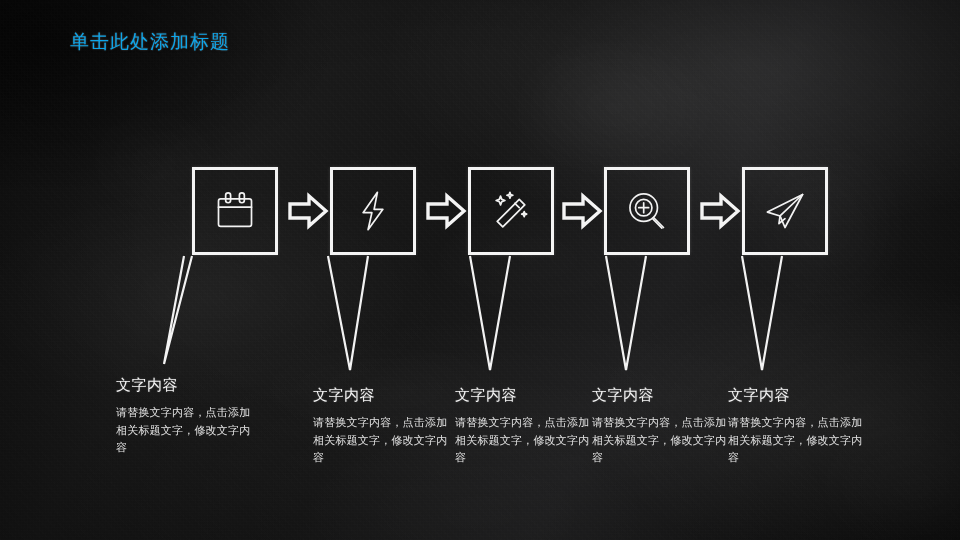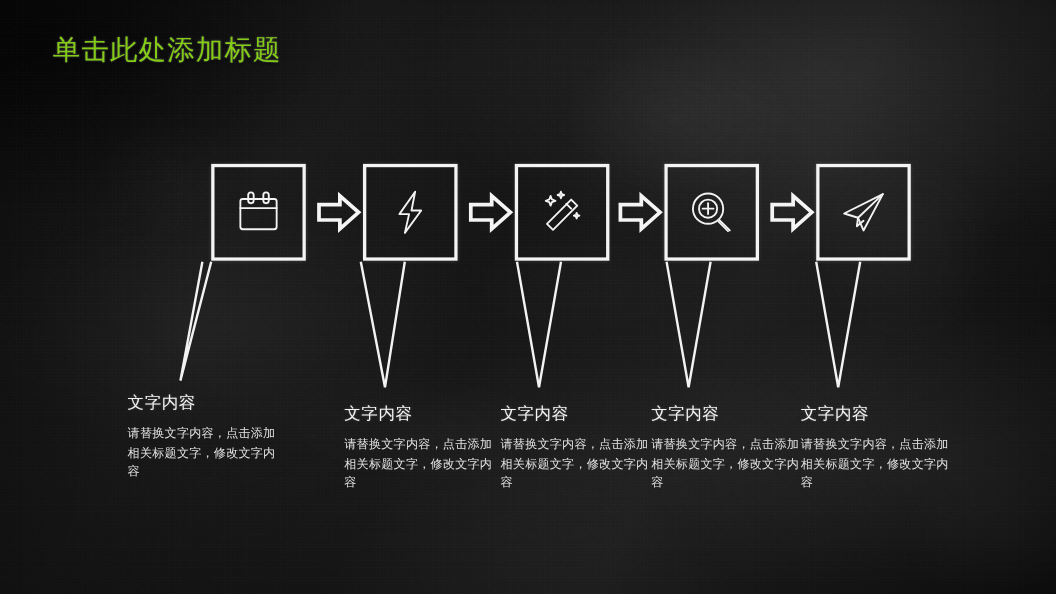--- a/index.html
+++ b/index.html
@@ -51,34 +51,35 @@
       repeating-linear-gradient(90deg, rgba(255,255,255,0.03) 0px, rgba(255,255,255,0) 1px, rgba(0,0,0,0.04) 2px, rgba(255,255,255,0) 3px),
       repeating-linear-gradient(47deg, rgba(255,255,255,0.02) 0px, rgba(255,255,255,0) 2px, rgba(0,0,0,0.03) 4px, rgba(255,255,255,0) 6px);
   }
   .tex-vignette {
     background: radial-gradient(ellipse 85% 85% at 50% 45%, rgba(0,0,0,0) 40%, rgba(0,0,0,0.45) 100%);
   }
 
   
   #title {
     position: absolute;
-    left: 48px;
+    left: 70px;
     top: 31px;
-    font-size: 25px;
+    font-size: 19px;
     line-height: 1.2;
     letter-spacing: 1px;
-    color: #84cc16;
+    color: #0ea5e9;
     text-shadow: 0 0 2px rgba(255,255,255,0.35), 0 1px 2px rgba(0,0,0,0.8);
     white-space: nowrap;
   }
 
   
   #diagram {
     position: absolute;
     inset: 0;
+    margin-top: 18px;
   }
 
   .step-box {
     position: absolute;
     width: 86px;
     height: 88px;
     border: 3px solid #f4f4f4;
     box-sizing: border-box;
     display: flex;
     align-items: center;

